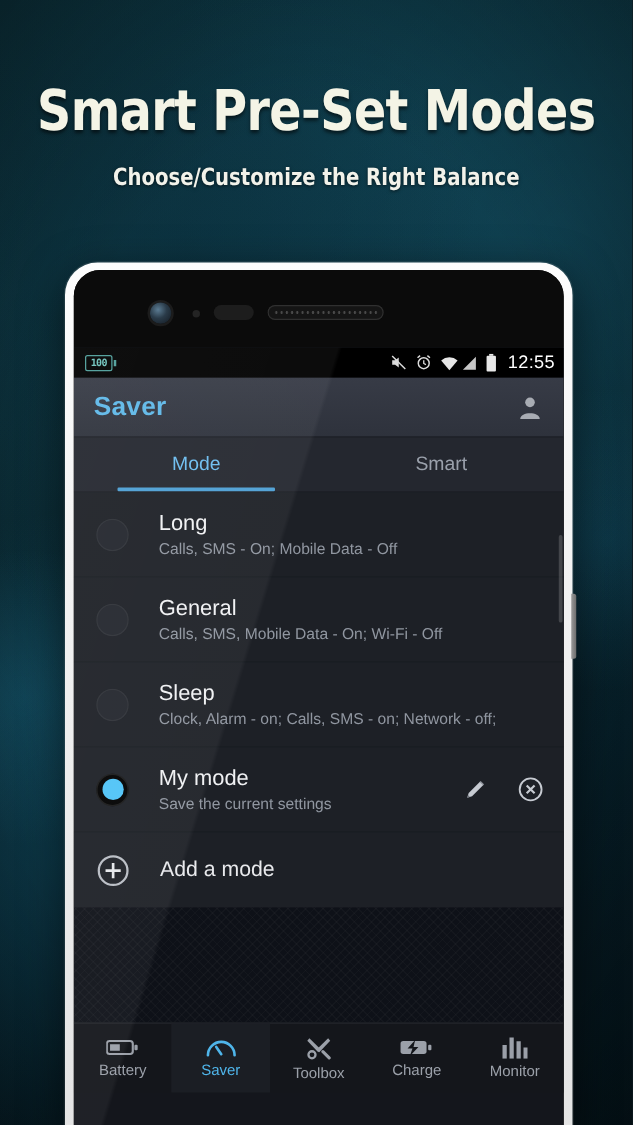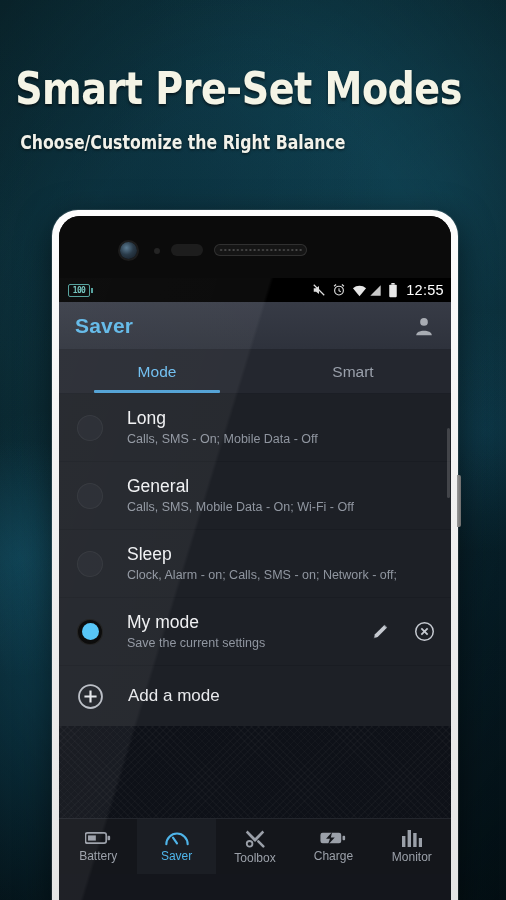--- a/index.html
+++ b/index.html
@@ -27,21 +27,21 @@
       radial-gradient(circle at 96% 48%, rgba(30,120,160,0.18) 0%, rgba(30,120,160,0) 18%),
       radial-gradient(circle at 30% 22%, rgba(10,45,60,0.5) 0%, rgba(10,45,60,0) 30%);
   }
   #vign {
     position:absolute; inset:0;
     background:radial-gradient(ellipse 90% 75% at 50% 45%, rgba(0,0,0,0) 45%, rgba(0,0,0,0.45) 100%);
     pointer-events:none;
   }
 
   
-  #headings { position:absolute; top:0; left:0; width:506px; }
+  #headings { position:absolute; top:0; left:0; width:506px; text-align:center; }
   #title {
     margin-top:62px;
     font-size:45px; font-weight:bold;
     font-family:"DejaVu Sans Condensed","Liberation Sans",sans-serif;
     letter-spacing:-0.5px;
     color:#f4f4e6;
     text-shadow:0 2px 3px rgba(0,0,0,0.55);
     transform:scaleX(0.94);
   }
   #subtitle {

